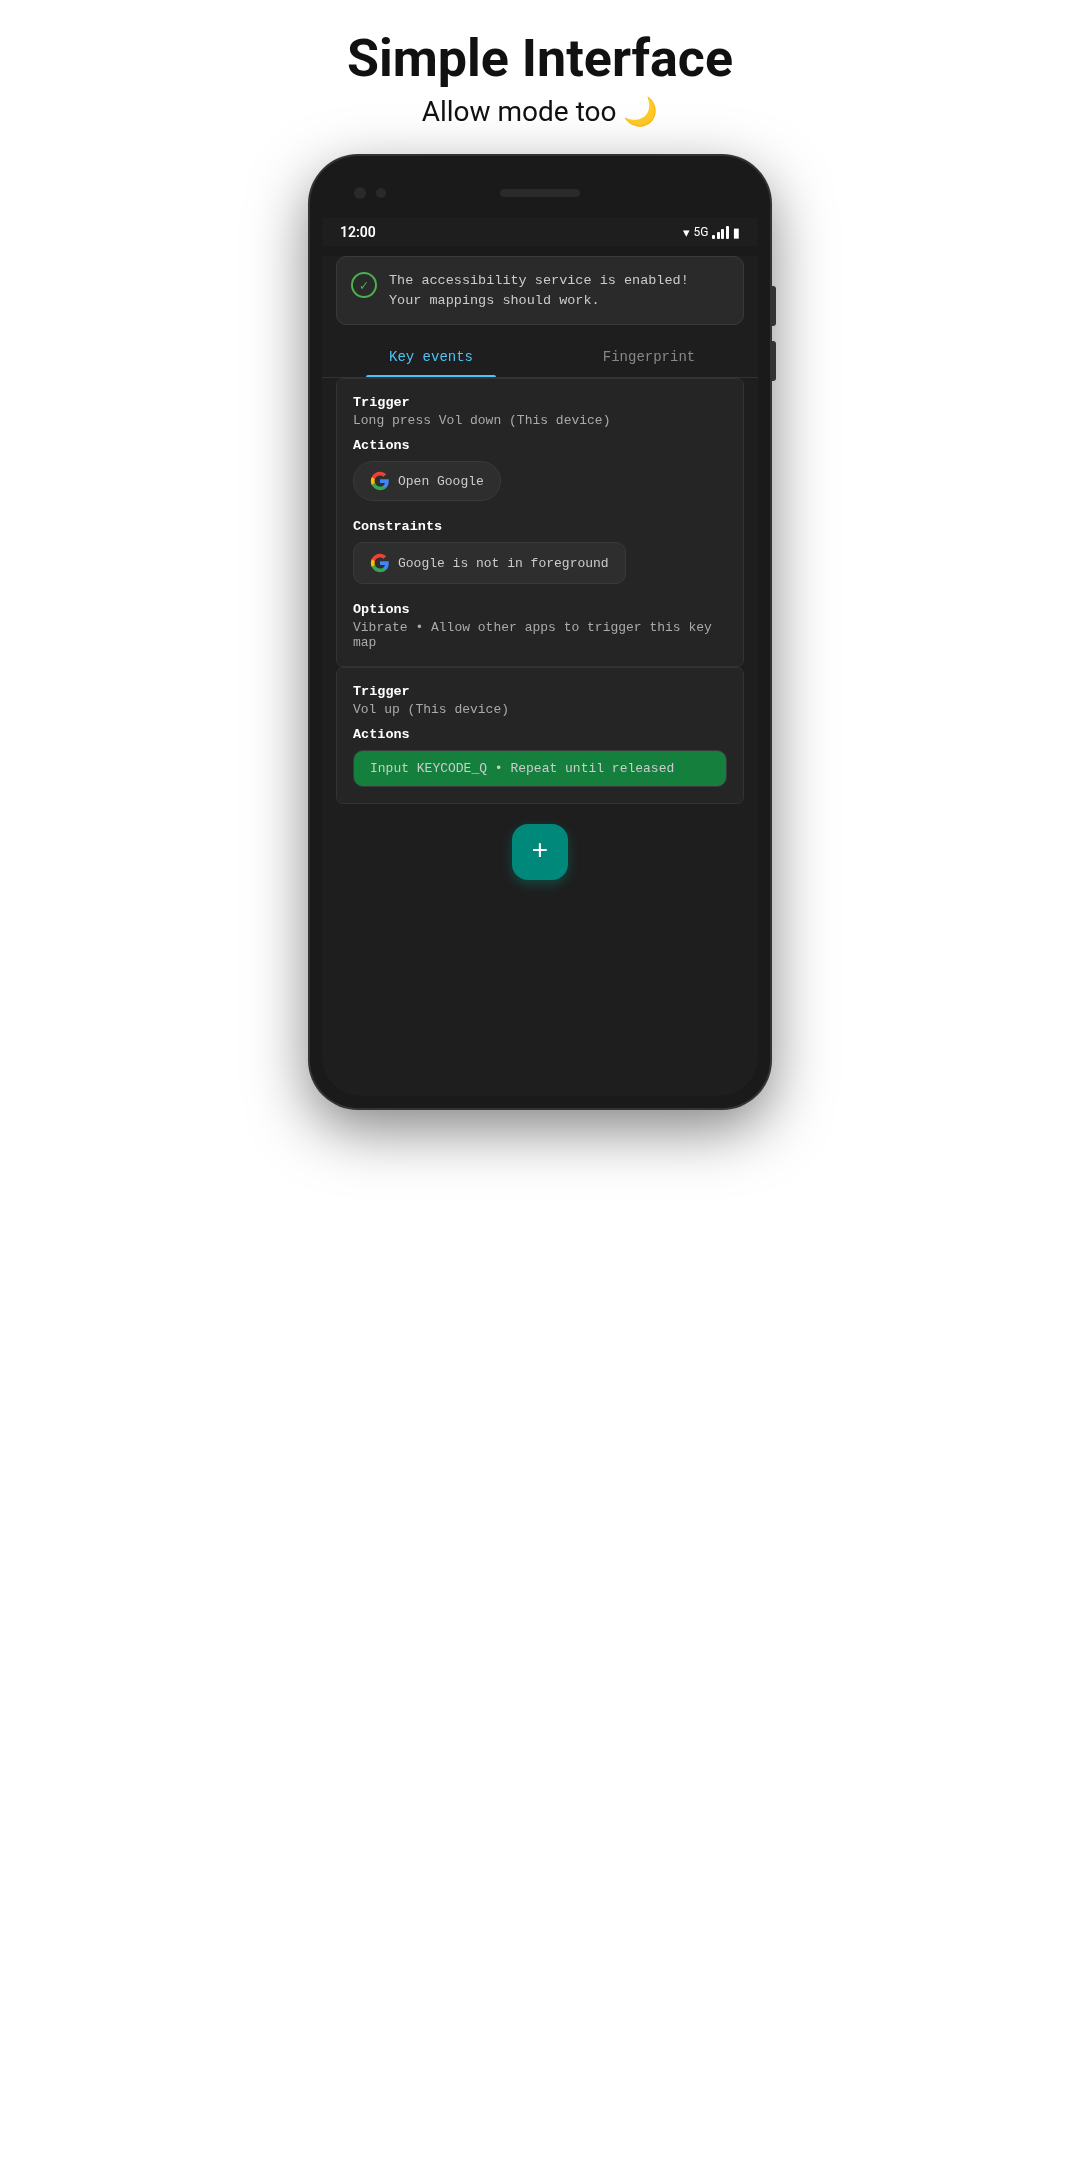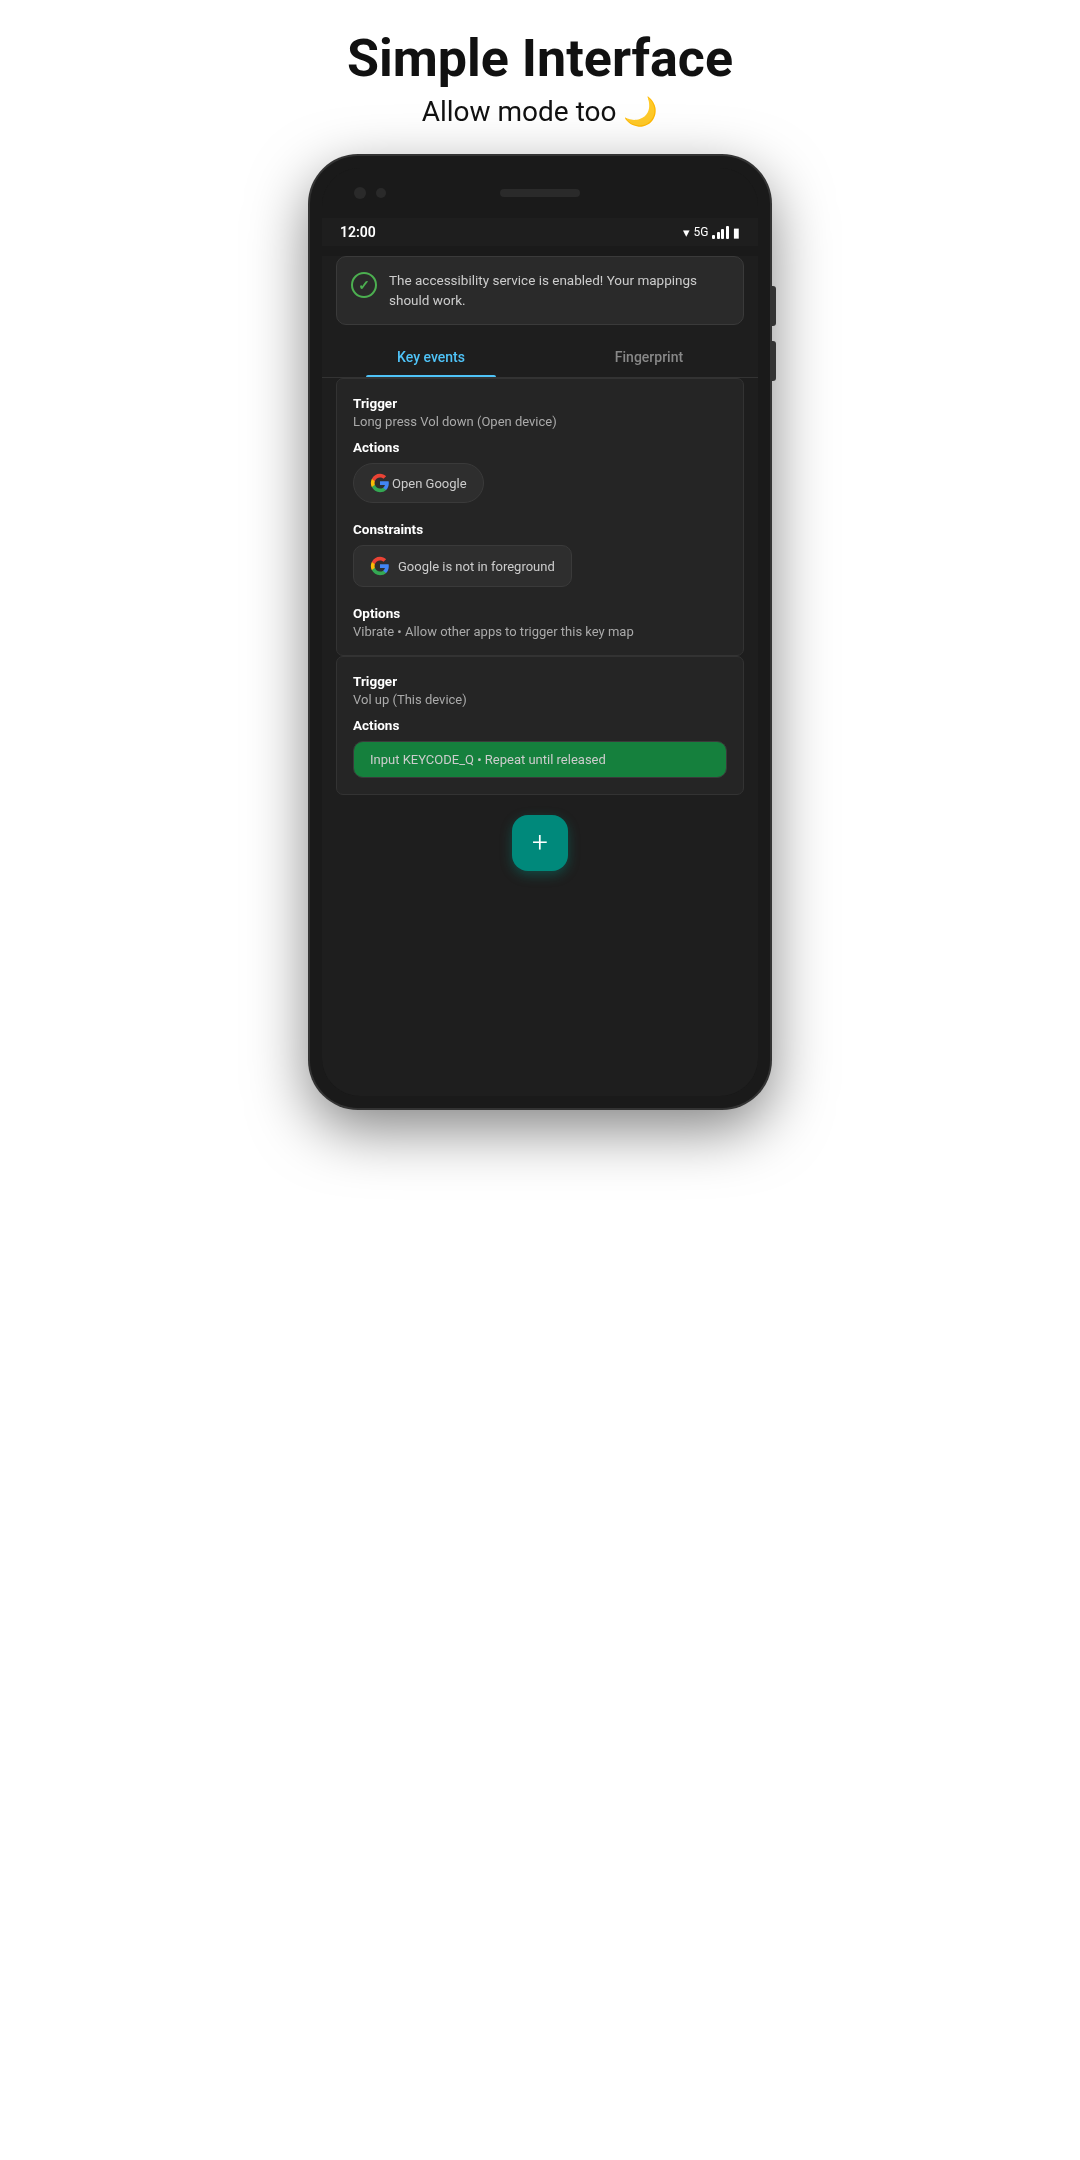--- a/index.html
+++ b/index.html
@@ -141,20 +141,21 @@
       gap: 4px;
       font-size: 12px;
     }
 
     
     .app-content {
       background: #1e1e1e;
       min-height: 840px;
       padding: 0;
       position: relative;
+      font-family: Liberation Mono, monospace;
     }
 
     
     .accessibility-banner {
       margin: 10px 14px;
       background: #2a2a2a;
       border: 1px solid #3a3a3a;
       border-radius: 10px;
       padding: 14px 14px;
       display: flex;
@@ -237,21 +238,21 @@
 
     .card-value {
       font-size: 13px;
       color: #aaaaaa;
       margin-bottom: 10px;
     }
 
     .action-chip {
       display: inline-flex;
       align-items: center;
-      gap: 2px;
+      gap: 8px;
       background: #2e2e2e;
       border: 1px solid #3a3a3a;
       border-radius: 24px;
       padding: 9px 16px;
       margin-bottom: 10px;
     }
 
     .action-chip-text {
       font-size: 13px;
       color: #cccccc;
@@ -395,21 +396,21 @@
           <div class="tab-item active">
             <span>Key events</span>
           </div>
           <div class="tab-item">
             <span>Fingerprint</span>
           </div>
         </div>
 
         <div class="keymap-card">
           <div class="card-label">Trigger</div>
-          <div class="card-value">Long press Vol down (Open device)</div>
+          <div class="card-value">Long press Vol down (This device)</div>
           <div class="card-label">Actions</div>
           <div style="margin-top:8px; margin-bottom:8px;">
             <div class="action-chip">
 
               <svg class="google-icon" viewBox="0 0 24 24" xmlns="http://www.w3.org/2000/svg">
                 <path d="M22.56 12.25c0-.78-.07-1.53-.2-2.25H12v4.26h5.92c-.26 1.37-1.04 2.53-2.21 3.31v2.77h3.57c2.08-1.92 3.28-4.74 3.28-8.09z" fill="#4285F4"></path>
                 <path d="M12 23c2.97 0 5.46-.98 7.28-2.66l-3.57-2.77c-.98.66-2.23 1.06-3.71 1.06-2.86 0-5.29-1.93-6.16-4.53H2.18v2.84C3.99 20.53 7.7 23 12 23z" fill="#34A853"></path>
                 <path d="M5.84 14.09c-.22-.66-.35-1.36-.35-2.09s.13-1.43.35-2.09V7.07H2.18C1.43 8.55 1 10.22 1 12s.43 3.45 1.18 4.93l3.66-2.84z" fill="#FBBC05"></path>
                 <path d="M12 5.38c1.62 0 3.06.56 4.21 1.64l3.15-3.15C17.45 2.09 14.97 1 12 1 7.7 1 3.99 3.47 2.18 7.07l3.66 2.84c.87-2.6 3.3-4.53 6.16-4.53z" fill="#EA4335"></path>
               </svg>

